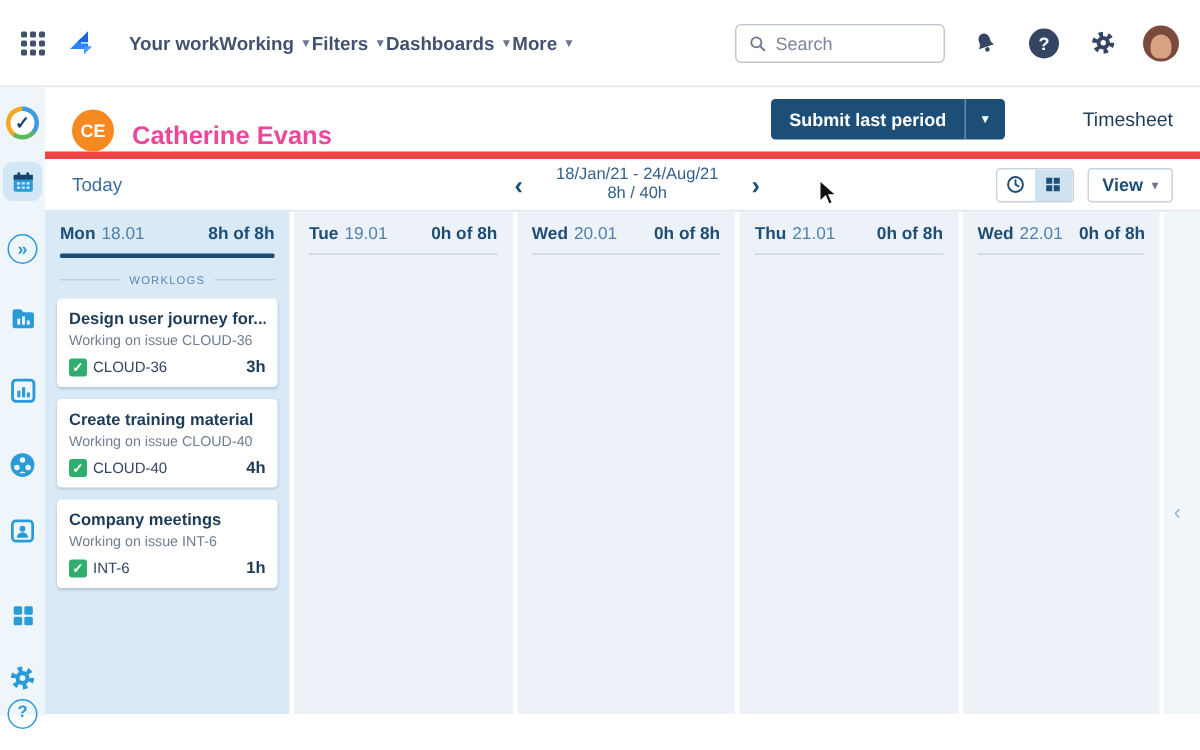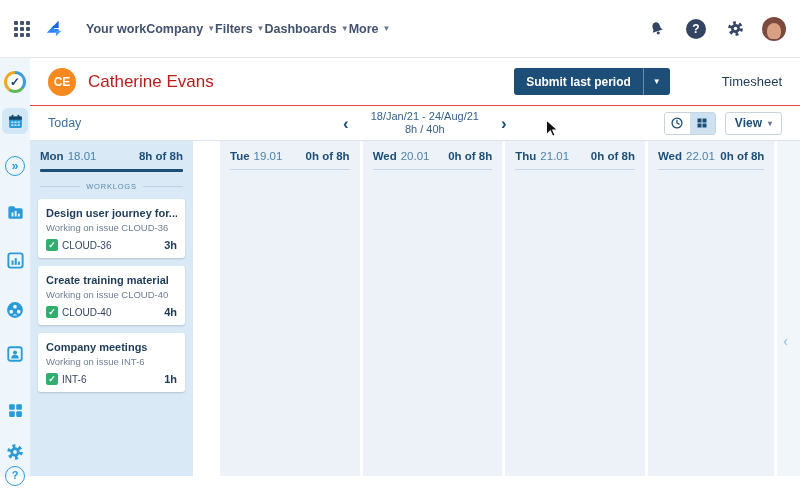--- a/index.html
+++ b/index.html
@@ -36,24 +36,24 @@
     background:conic-gradient(#3f9be0 0 130deg, #5cb85c 130deg 215deg, #f5a623 215deg 360deg);
     display:flex; align-items:center; justify-content:center; }
   .tempo-logo .inner { width:16px; height:16px; border-radius:50%; background:#fff; color:#17446b;
     font-size:12px; font-weight:bold; display:flex; align-items:center; justify-content:center; line-height:1; }
   .cal-selected { width:26px; height:26px; background:#d2e7f6; border-radius:6px; margin-top:14px; }
   .chev2 { width:20px; height:20px; border:1.7px solid #2b9bd7; border-radius:50%; color:#2b9bd7;
     font-size:12px; font-weight:bold; display:flex; align-items:center; justify-content:center; line-height:1; padding-bottom:1px; }
 
   
   .main { position:absolute; left:30px; top:58px; width:770px; height:418px; }
-  .userbar { height:48px; background:#fff; display:flex; align-items:center; padding:0 18px; border-bottom:1px solid #ef4444;}
+  .userbar { height:48px; background:#fff; display:flex; align-items:flex-end; padding:0 18px; border-bottom:5px solid #ef4444;}
   .ce-avatar { width:28px; height:28px; border-radius:50%; background:#f6891f; color:#fff; font-size:12px; font-weight:bold;
     display:flex; align-items:center; justify-content:center; margin-right:12px; }
-  .username { font-size:17px; font-weight:normal; color:#b91c1c; }
+  .username { font-size:17px; font-weight:bold; color:#ec4899; }
   .userbar-right { margin-left:auto; display:flex; align-items:center; height:100%;gap:24px; }
   .submit-btn { display:flex; align-items:stretch; background:#1d4e77; border-radius:3px; overflow:hidden; height:27px; cursor:pointer; }
   .submit-btn .lbl { color:#fff; font-size:12px; font-weight:bold; display:flex; align-items:center; padding:0 12px; }
   .submit-btn .split { width:1px; background:rgba(255,255,255,.35); }
   .submit-btn .dd { color:#fff; font-size:8px; display:flex; align-items:center; padding:0 9px; }
   .tabs { display:flex; align-items:center; height:100%; margin-left:28px; gap:26px; }
   .tab { font-size:13px; height:100%; display:flex; align-items:center; position:relative; cursor:pointer; }
   .tab.active { color:#2787c9; font-weight:bold; }
   .tab.active::after { content:""; position:absolute; left:-6px; right:-6px; bottom:0; height:3px; background:#a8cfe9; }
   .tab.inactive { color:#1d3b57; }
@@ -119,37 +119,44 @@
       <polygon points="3,16 11,8 11,16" fill="#2684FF"></polygon>
       <polygon points="8,11 16,3 16,11" fill="#1868DB"></polygon>
       <rect x="11" y="12" width="5" height="4" fill="#2684FF"></rect>
       <polygon points="13,20 19,14 13,14" fill="#4c9aff"></polygon>
     </svg>
     <div class="navitems">
       <span class="navlink">
           <span>Your work</span>
         </span>
       <span class="navlink">
-          <span>Company</span>
+          <span>Working</span>
           <span class="caret">▼</span>
         </span>
       <span class="navlink">
           <span>Filters</span>
           <span class="caret">▼</span>
         </span>
       <span class="navlink">
           <span>Dashboards</span>
           <span class="caret">▼</span>
         </span>
       <span class="navlink">
           <span>More</span>
           <span class="caret">▼</span>
         </span>
     </div>
     <div class="nav-right">
+      <div class="searchbox">
+        <svg width="12" height="12" viewBox="0 0 16 16">
+          <circle cx="7" cy="7" r="4.5" fill="none" stroke="#6B778C" stroke-width="1.6"></circle>
+          <line x1="10.5" y1="10.5" x2="14" y2="14" stroke="#6B778C" stroke-width="1.6" stroke-linecap="round"></line>
+        </svg>
+        <input type="text" placeholder="Search" style="">
+      </div>
       <div class="iconbtn">
         <svg width="18" height="18" viewBox="0 0 24 24" style="transform:rotate(-18deg)">
           <path d="M12 3 C8.5 3 7 5.8 7 8.8 V12 L5 15 H19 L17 12 V8.8 C17 5.8 15.5 3 12 3 Z" fill="#344563"></path>
           <circle cx="12" cy="17.5" r="2" fill="#344563"></circle>
         </svg>
       </div>
       <div class="iconbtn">
           <div class="helpcircle">?</div>
         </div>
       <div class="iconbtn">
@@ -326,21 +333,21 @@
           <div class="title">Company meetings</div>
           <div class="sub">Working on issue INT-6</div>
           <div class="foot">
             <span class="task-ic">✓</span>
             <span class="issuekey">INT-6</span>
             <span class="dur">1h</span>
           </div>
         </div>
       </div>
 
-      <div class="col" style="width:148px;margin-left:24px;">
+      <div class="col" style="width:148px;">
         <div class="col-head">
           <span><span class="dayname">Tue</span><span class="daydate">19.01</span></span>
           <span class="dayhours">0h of 8h</span>
         </div>
         <div class="col-line"></div>
       </div>
 
       <div class="col" style="width:148px;">
         <div class="col-head">
           <span><span class="dayname">Wed</span><span class="daydate">20.01</span></span>

